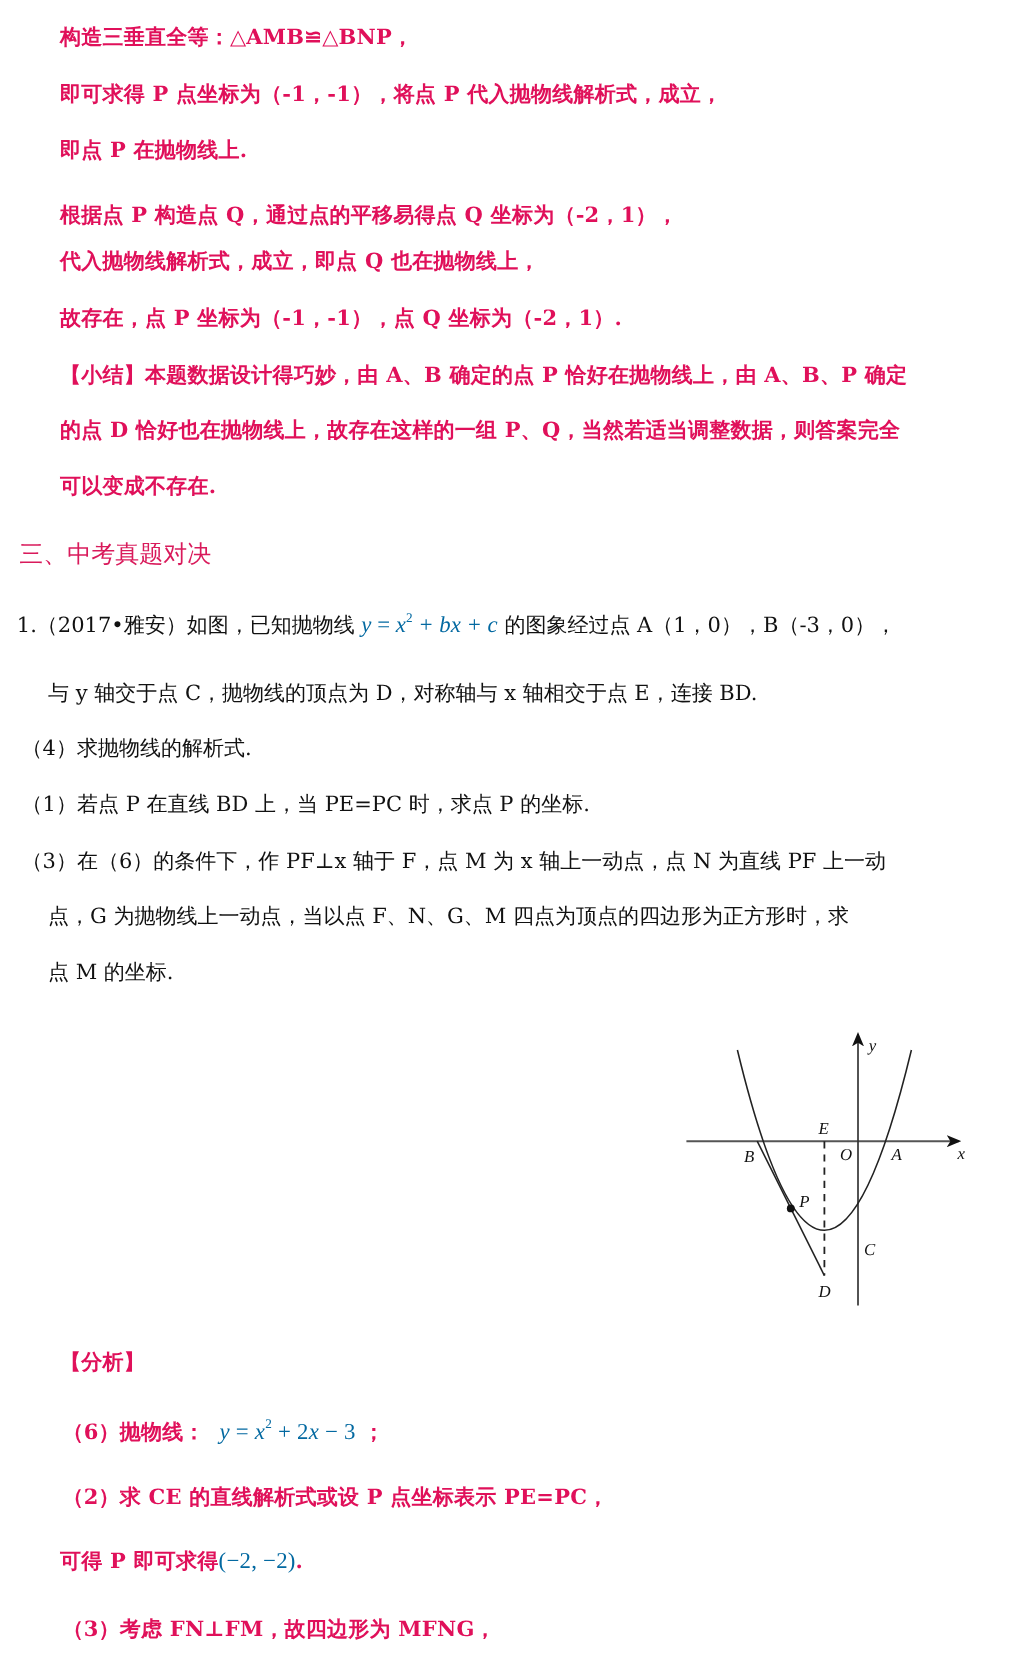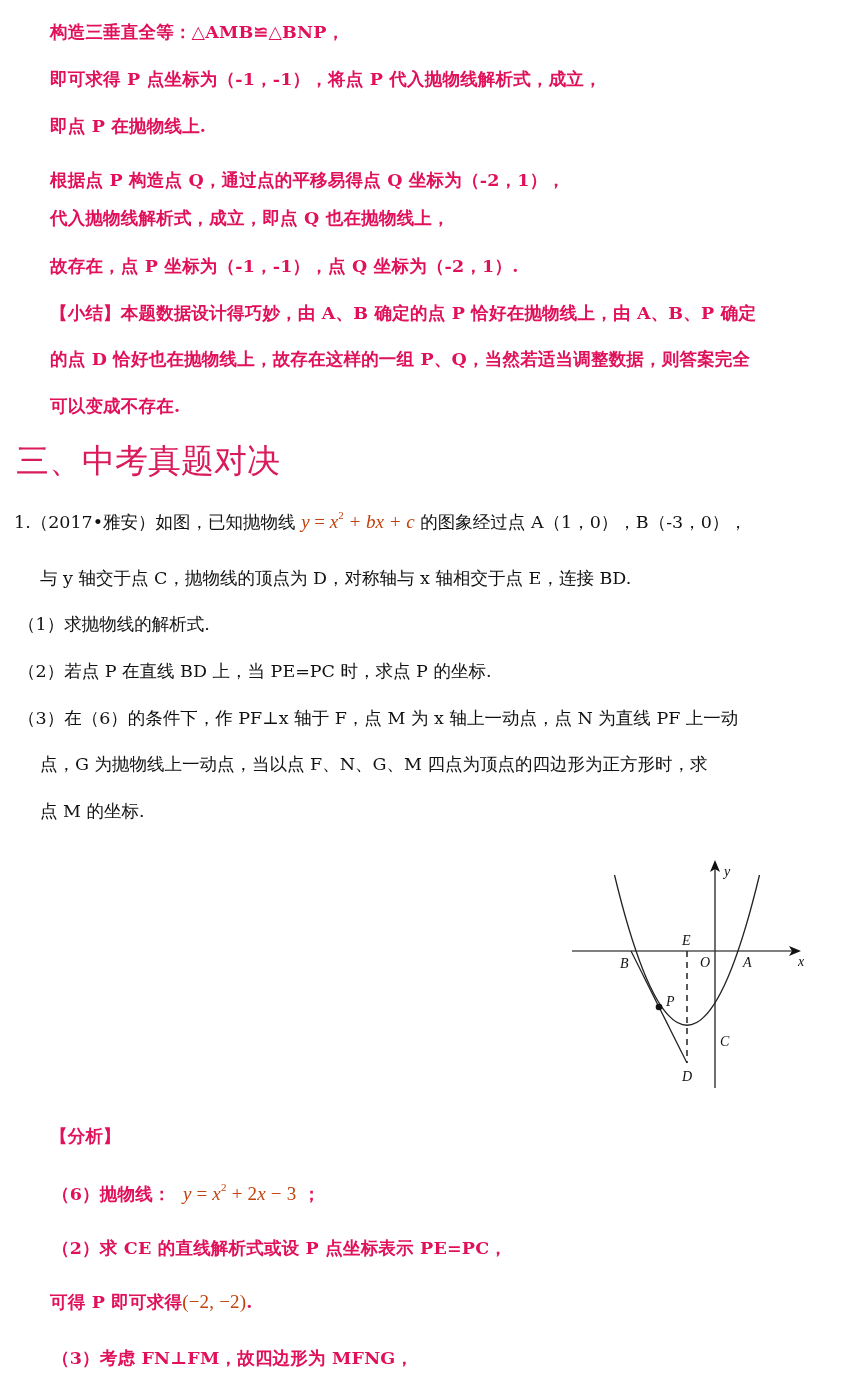--- a/index.html
+++ b/index.html
@@ -1,25 +1,25 @@
 <!DOCTYPE html>
 <html><head>
 <meta charset="utf-8">
 <style>
   html, body { margin:0; padding:0; background:#ffffff; }
   body { width:845px; height:1385px; position:relative; overflow:hidden;
          font-family:"DejaVu Serif","Liberation Serif",serif; }
   .ln { position:absolute; left:16px; white-space:nowrap; line-height:24px; }
   .pink { color:#e0105a; font-weight:bold; font-size:17.5px; letter-spacing:0.2px;margin-left:34px; }
   .black { color:#111111; font-size:17.5px; }
-  .heading { color:#d91a5b; font-size:33px; font-weight:normal; line-height:32px; }
+  .heading { color:#d91a5b; font-size:20px; font-weight:normal; line-height:32px; }
   .ind1 { left:40px; }
   .q1 { left:14px; }
   .sub { left:18px; }
-  .math { font-family:"Liberation Serif","DejaVu Serif",serif; font-style:italic; color:#c2410c; font-weight:normal; font-size:19px; }
+  .math { font-family:"Liberation Serif","DejaVu Serif",serif; font-style:italic; color:#0369a1; font-weight:normal; font-size:19px; }
   .math sup { font-size:11px; font-style:normal; vertical-align:9px; line-height:0; }
   .math .up { font-style:normal; }
   #diagram { position:absolute; left:0; top:0; }
   #diagram text { font-family:"Liberation Serif","DejaVu Serif",serif; font-style:italic; font-size:14px; fill:#111; }
 </style>
 </head>
 <body>
 
 <div class="ln pink" style="top:20px">构造三垂直全等：△AMB≌△BNP，</div>
 <div class="ln pink" style="top:67px">即可求得 P 点坐标为（-1，-1），将点 P 代入抛物线解析式，成立，</div>
@@ -32,22 +32,22 @@
 <div class="ln pink" style="top:394px">可以变成不存在.</div>
 
 <div class="ln heading" style="top:445px">三、中考真题对决</div>
 
 <div class="ln black q1" style="top:510px">
   <span>1.（2017•雅安）如图，已知抛物线</span>
   <span class="math"><span>y</span><span class="up"> = </span><span>x</span><sup>2</sup><span> + bx + c</span></span>
   <span>的图象经过点 A（1，0），B（-3，0），</span>
 </div>
 <div class="ln black ind1" style="top:566px">与 y 轴交于点 C，抛物线的顶点为 D，对称轴与 x 轴相交于点 E，连接 BD.</div>
-<div class="ln black sub" style="top:612px">（1）求抛物线的解析式.</div>
-<div class="ln black sub" style="top:659px">（2）若点 P 在直线 BD 上，当 PE=PC 时，求点 P 的坐标.</div>
+<div class="ln black sub" style="top:612px">（4）求抛物线的解析式.</div>
+<div class="ln black sub" style="top:659px">（1）若点 P 在直线 BD 上，当 PE=PC 时，求点 P 的坐标.</div>
 <div class="ln black sub" style="top:706px">（3）在（6）的条件下，作 PF⊥x 轴于 F，点 M 为 x 轴上一动点，点 N 为直线 PF 上一动</div>
 <div class="ln black ind1" style="top:752px">点，G 为抛物线上一动点，当以点 F、N、G、M 四点为顶点的四边形为正方形时，求</div>
 <div class="ln black ind1" style="top:799px">点 M 的坐标.</div>
 
 <svg id="diagram" width="845" height="1385">
   <defs>
     <marker id="arr" markerWidth="12" markerHeight="10" refX="10" refY="5" orient="auto" markerUnits="userSpaceOnUse">
       <path d="M0,0 L12,5 L0,10 L3,5 Z" fill="#111"></path>
     </marker>
   </defs>

